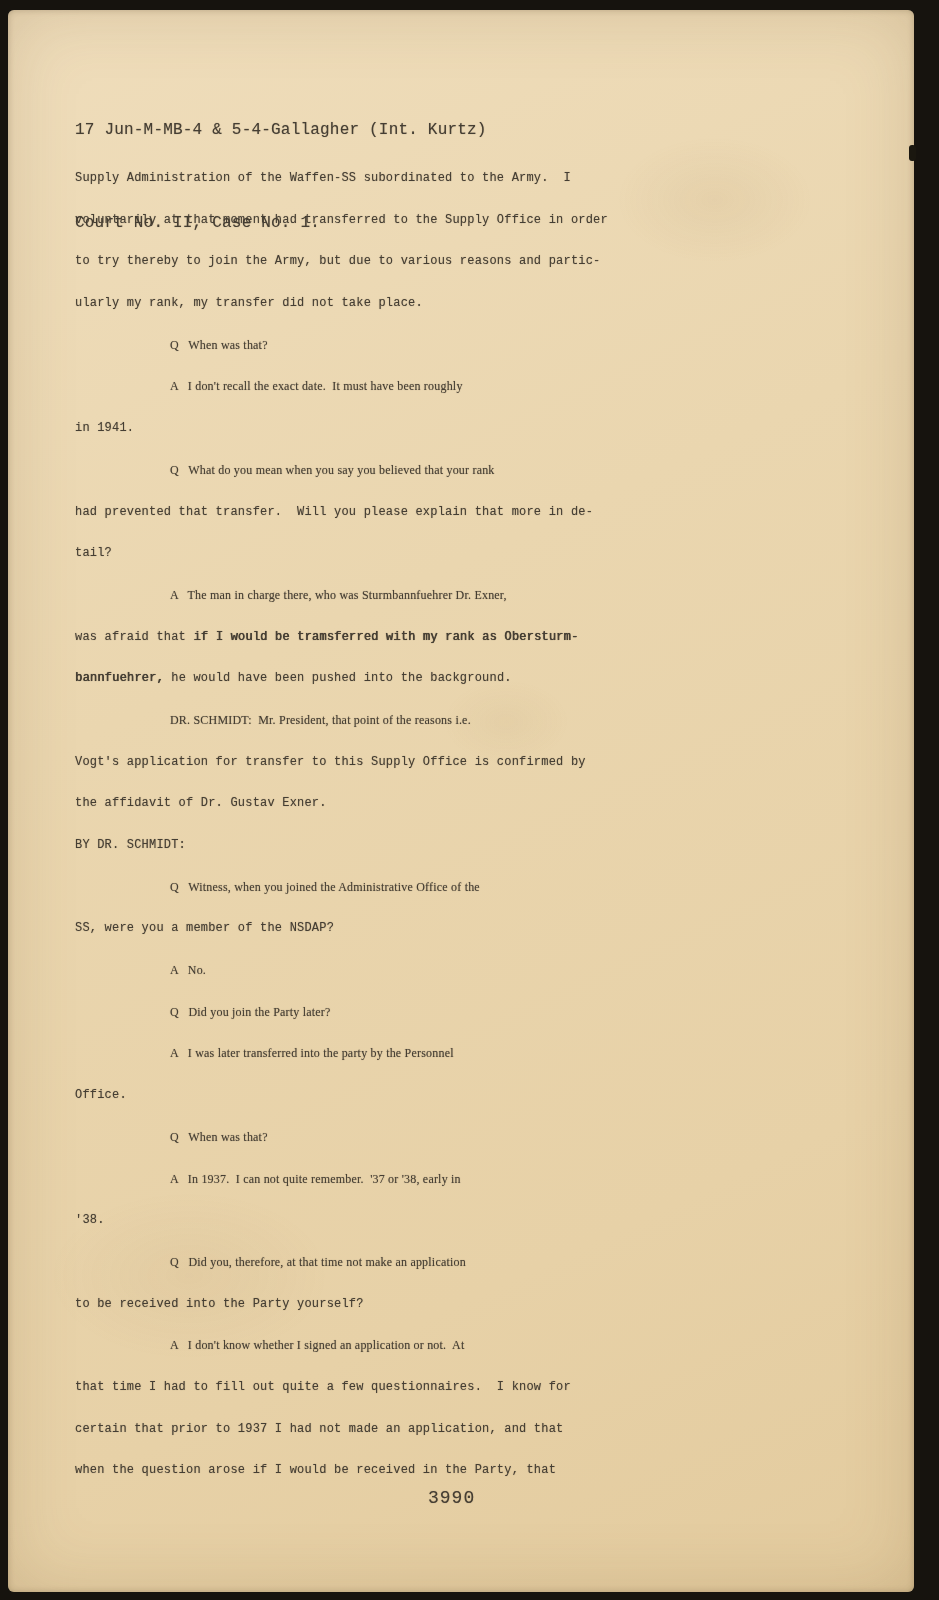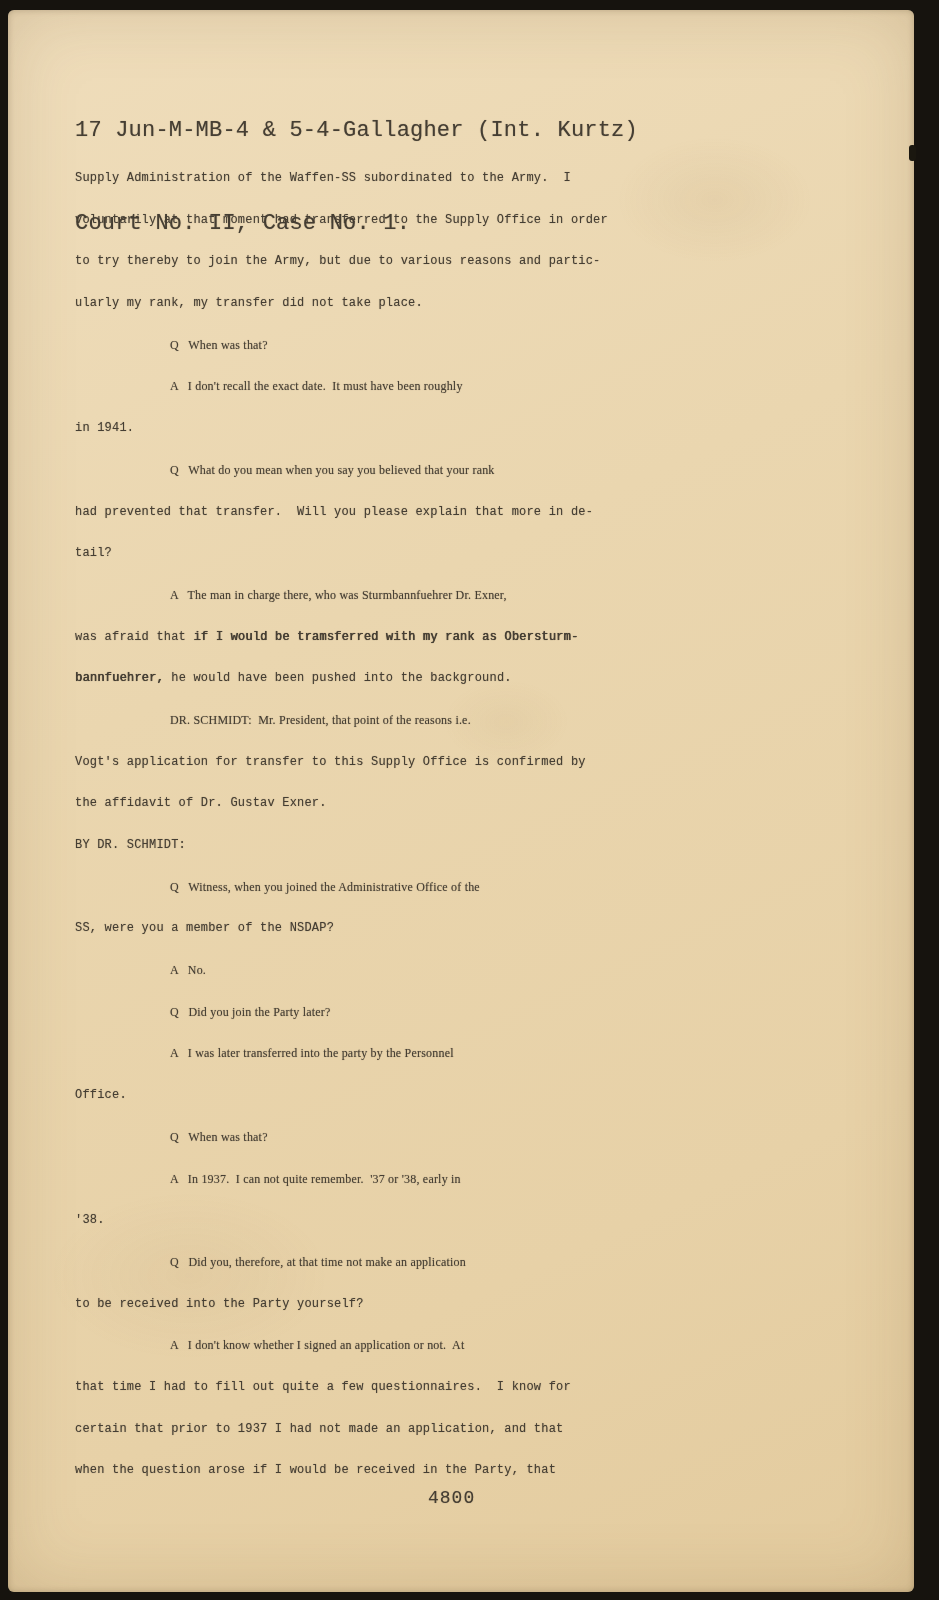--- a/index.html
+++ b/index.html
@@ -43,21 +43,21 @@
     top: 135px;
     width: 7px;
     height: 16px;
     background: #1a170f;
     border-radius: 3px;
   }
   .header {
     position: absolute;
     left: 67px;
     top: 43px;
-    font-size: 22px;
+    font-size: 16px;
     line-height: 31px;
     white-space: pre;
     letter-spacing: 0.2px;
     text-shadow: 0 0 1px rgba(64, 54, 40, 0.45);
   }
   .transcript {
     position: absolute;
     left: 67px;
     top: 148px;
     right: 12px;
@@ -94,14 +94,14 @@
 <div class="page" style="--ink: #453e33;">
   <div class="scan-speck"></div>
 
   <div class="header">
     <div>17 Jun-M-MB-4 &amp; 5-4-Gallagher (Int. Kurtz)</div>
     <div>Court No. II, Case No. 1.</div>
   </div>
 
   <div class="transcript"><div class="line">Supply Administration of the Waffen-SS subordinated to the Army.  I</div><div class="line">voluntarily at that moment had transferred to the Supply Office in order</div><div class="line">to try thereby to join the Army, but due to various reasons and partic-</div><div class="line">ularly my rank, my transfer did not take place.</div><div class="line indent">Q   When was that?</div><div class="line indent">A   I don't recall the exact date.  It must have been roughly</div><div class="line">in 1941.</div><div class="line indent">Q   What do you mean when you say you believed that your rank</div><div class="line">had prevented that transfer.  Will you please explain that more in de-</div><div class="line">tail?</div><div class="line indent">A   The man in charge there, who was Sturmbannfuehrer Dr. Exner,</div><div class="line"><span>was afraid that </span><span class="bold">if I would be tramsferred with my rank as Obersturm-</span></div><div class="line"><span class="bold">bannfuehrer,</span><span> he would have been pushed into the background.</span></div><div class="line indent">DR. SCHMIDT:  Mr. President, that point of the reasons i.e.</div><div class="line">Vogt's application for transfer to this Supply Office is confirmed by</div><div class="line">the affidavit of Dr. Gustav Exner.</div><div class="line">BY DR. SCHMIDT:</div><div class="line indent">Q   Witness, when you joined the Administrative Office of the</div><div class="line">SS, were you a member of the NSDAP?</div><div class="line indent">A   No.</div><div class="line indent">Q   Did you join the Party later?</div><div class="line indent">A   I was later transferred into the party by the Personnel</div><div class="line">Office.</div><div class="line indent">Q   When was that?</div><div class="line indent">A   In 1937.  I can not quite remember.  '37 or '38, early in</div><div class="line">'38.</div><div class="line indent">Q   Did you, therefore, at that time not make an application</div><div class="line">to be received into the Party yourself?</div><div class="line indent">A   I don't know whether I signed an application or not.  At</div><div class="line">that time I had to fill out quite a few questionnaires.  I know for</div><div class="line">certain that prior to 1937 I had not made an application, and that</div><div class="line">when the question arose if I would be received in the Party, that</div></div>
 
-  <div class="pagenum">4800</div>
+  <div class="pagenum">3990</div>
 </div>
 
 </body></html>

